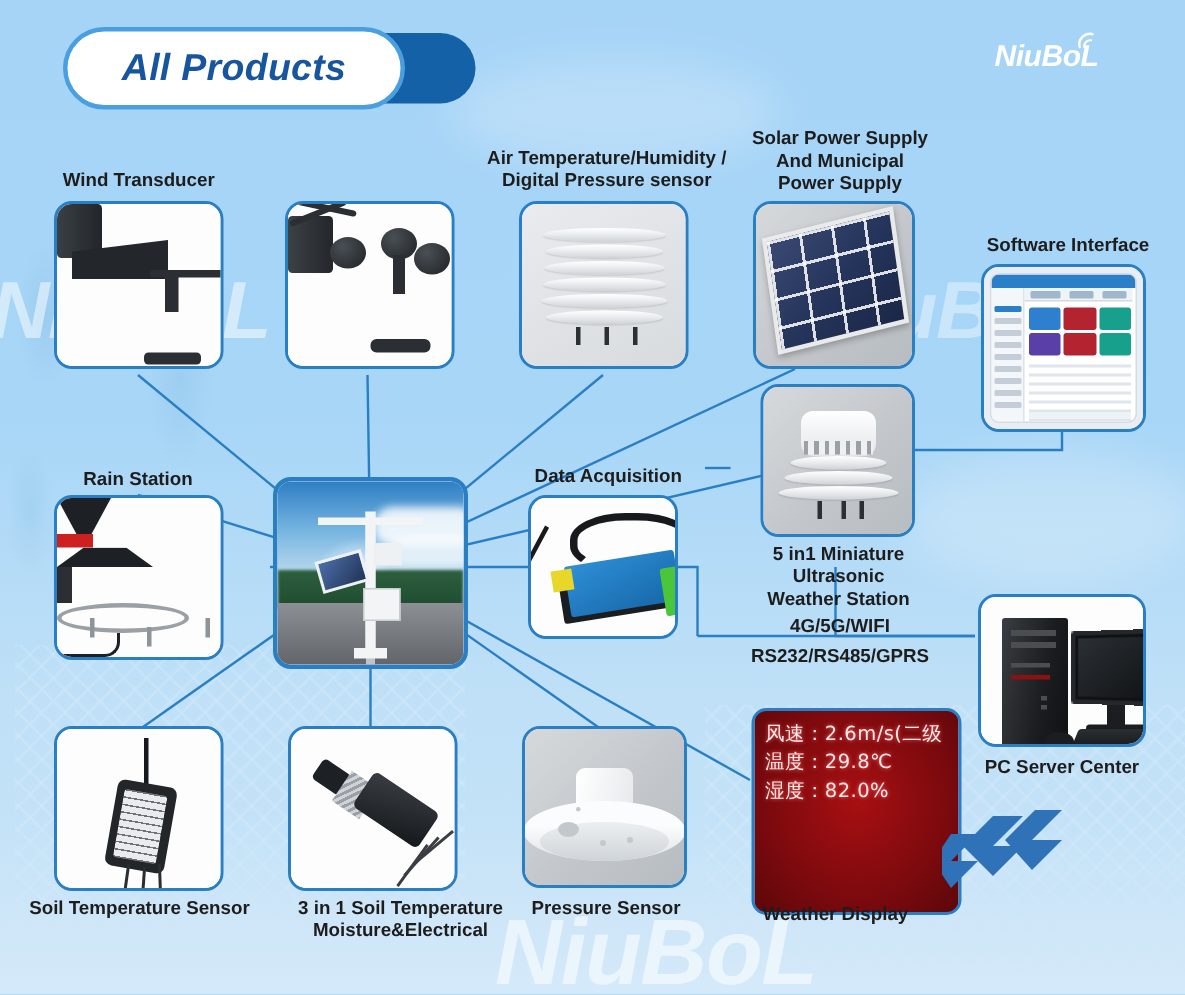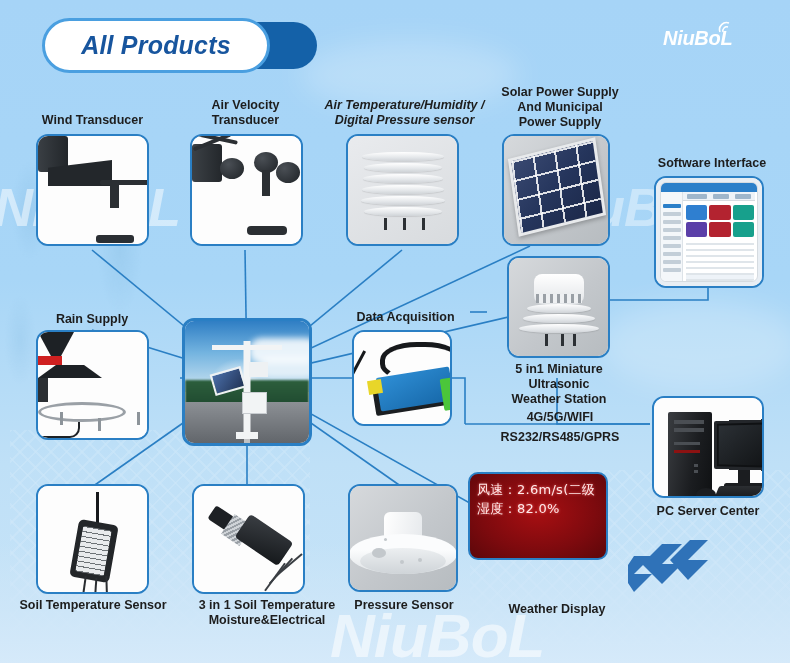--- a/index.html
+++ b/index.html
@@ -283,21 +283,21 @@
   #pc-foot  { position:absolute; left: 70px; top: 85px; width: 42px; height: 5px;
               background:#1b1d20; border-radius: 3px; }
   #pc-kb    { position:absolute; left: 62px; top: 88px; width: 62px; height: 16px;
               background: linear-gradient(to bottom,#2b2e32,#131517); border-radius: 2px;
               transform: skewX(-22deg); }
   #pc-mouse { position:absolute; left: 42px; top: 90px; width: 20px; height: 13px;
               background:#1b1d20; border-radius: 50% 50% 45% 45%; }
 
   
   #led {
-    position: absolute; left: 468px; top: 472px; width: 140px; height: 88px;
+    position: absolute; left: 501px; top: 472px; width: 140px; height: 138px;
     border-radius: 10px; border: 2px solid #2a7fc4;
     background: radial-gradient(ellipse at 50% 45%, #a80f12 0%, #7d0a0e 60%, #5c070a 100%);
     padding: 6px 0 0 7px;
     overflow: hidden;
   }
   .led-row {
     color: #ffe9e9; font-size: 13px; line-height: 19px;
     font-family: "DejaVu Sans", sans-serif;
     white-space: nowrap;
     text-shadow: 0 0 3px rgba(255,120,120,.9);
@@ -368,36 +368,34 @@
   <div class="card" style="left:36px;top:134px;width:113px;height:112px;">
     <div class="photo pbg-white">
       <div class="blk" id="vane-fin"></div>
       <div class="blk" id="vane-arm"></div>
       <div class="blk" id="vane-neck"></div>
       <div id="vane-body"></div>
       <div class="blk" id="vane-base"></div>
     </div>
   </div>
 
-  <div class="label" style="left:178px;top:98px;width:135px;">Air Velocity
-Transducer</div>
   <div class="card" style="left:190px;top:134px;width:113px;height:112px;">
     <div class="photo pbg-white">
       <div class="cup" style="left:28px;top:22px;"></div>
       <div class="cup" style="left:62px;top:16px;"></div>
       <div class="cup" style="left:84px;top:26px;"></div>
       <div id="an-arm1"></div>
       <div id="an-arm2"></div>
       <div class="blk" id="an-neck"></div>
       <div id="an-body"></div>
       <div class="blk" id="an-base"></div>
     </div>
   </div>
 
-  <div class="label" style="left:312px;top:98px;width:185px;font-style:italic;">Air Temperature/Humidity /
+  <div class="label" style="left:312px;top:98px;width:185px;">Air Temperature/Humidity /
 Digital Pressure sensor</div>
   <div class="card" style="left:346px;top:134px;width:113px;height:112px;">
     <div class="photo pbg-grad">
       <div class="louv" style="top:16px;width:82px;"></div>
       <div class="louv" style="top:27px;width:78px;"></div>
       <div class="louv" style="top:38px;width:80px;"></div>
       <div class="louv" style="top:49px;width:82px;"></div>
       <div class="louv" style="top:60px;width:84px;"></div>
       <div class="louv" style="top:71px;width:78px;"></div>
       <div class="pin" style="left:36px;top:82px;"></div>
@@ -453,21 +451,21 @@
           <div class="sw-trow" style="top:20px;"></div>
           <div class="sw-trow" style="top:26px;"></div>
           <div class="sw-trow" style="top:32px;"></div>
           <div class="sw-trow" style="top:38px;"></div>
         </div>
         <div id="sw-foot"></div>
       </div>
     </div>
   </div>
 
-  <div class="label" style="left:22px;top:312px;width:140px;">Rain Supply</div>
+  <div class="label" style="left:22px;top:312px;width:140px;">Rain Station</div>
   <div class="card" style="left:36px;top:330px;width:113px;height:110px;">
     <div class="photo pbg-white">
       <div id="rain-funnel"></div>
       <div id="rain-red"></div>
       <div id="rain-wing"></div>
       <div id="rain-stem"></div>
       <div id="rain-ring"></div>
       <div class="rain-leg" style="left:22px;top:80px;"></div>
       <div class="rain-leg" style="left:60px;top:86px;"></div>
       <div class="rain-leg" style="left:99px;top:80px;"></div>
@@ -577,20 +575,21 @@
       <div class="rad-hole" style="left:22px;top:62px;width:14px;height:10px;"></div>
       <div class="rad-hole" style="left:50px;top:74px;width:4px;height:4px;"></div>
       <div class="rad-hole" style="left:68px;top:72px;width:4px;height:4px;"></div>
       <div class="rad-hole" style="left:34px;top:52px;width:3px;height:3px;"></div>
     </div>
   </div>
   <div class="label" style="left:348px;top:598px;width:112px;">Pressure Sensor</div>
 
   <div id="led">
     <div class="led-row">风速：2.6m/s(二级</div>
+    <div class="led-row">温度：29.8℃</div>
     <div class="led-row">湿度：82.0%</div>
   </div>
   <div class="label" style="left:495px;top:602px;width:124px;">Weather Display</div>
 
   <svg id="chev" width="100" height="58">
     <g fill="#2f72b8">
       <polygon points="34,4 54,4 34,24 54,24 34,44 14,24"></polygon>
       <polygon points="62,0 80,0 60,20 80,20 60,40 42,20"></polygon>
       <polygon points="6,16 24,16 6,34 24,34 6,52 -6,34"></polygon>
     </g>

